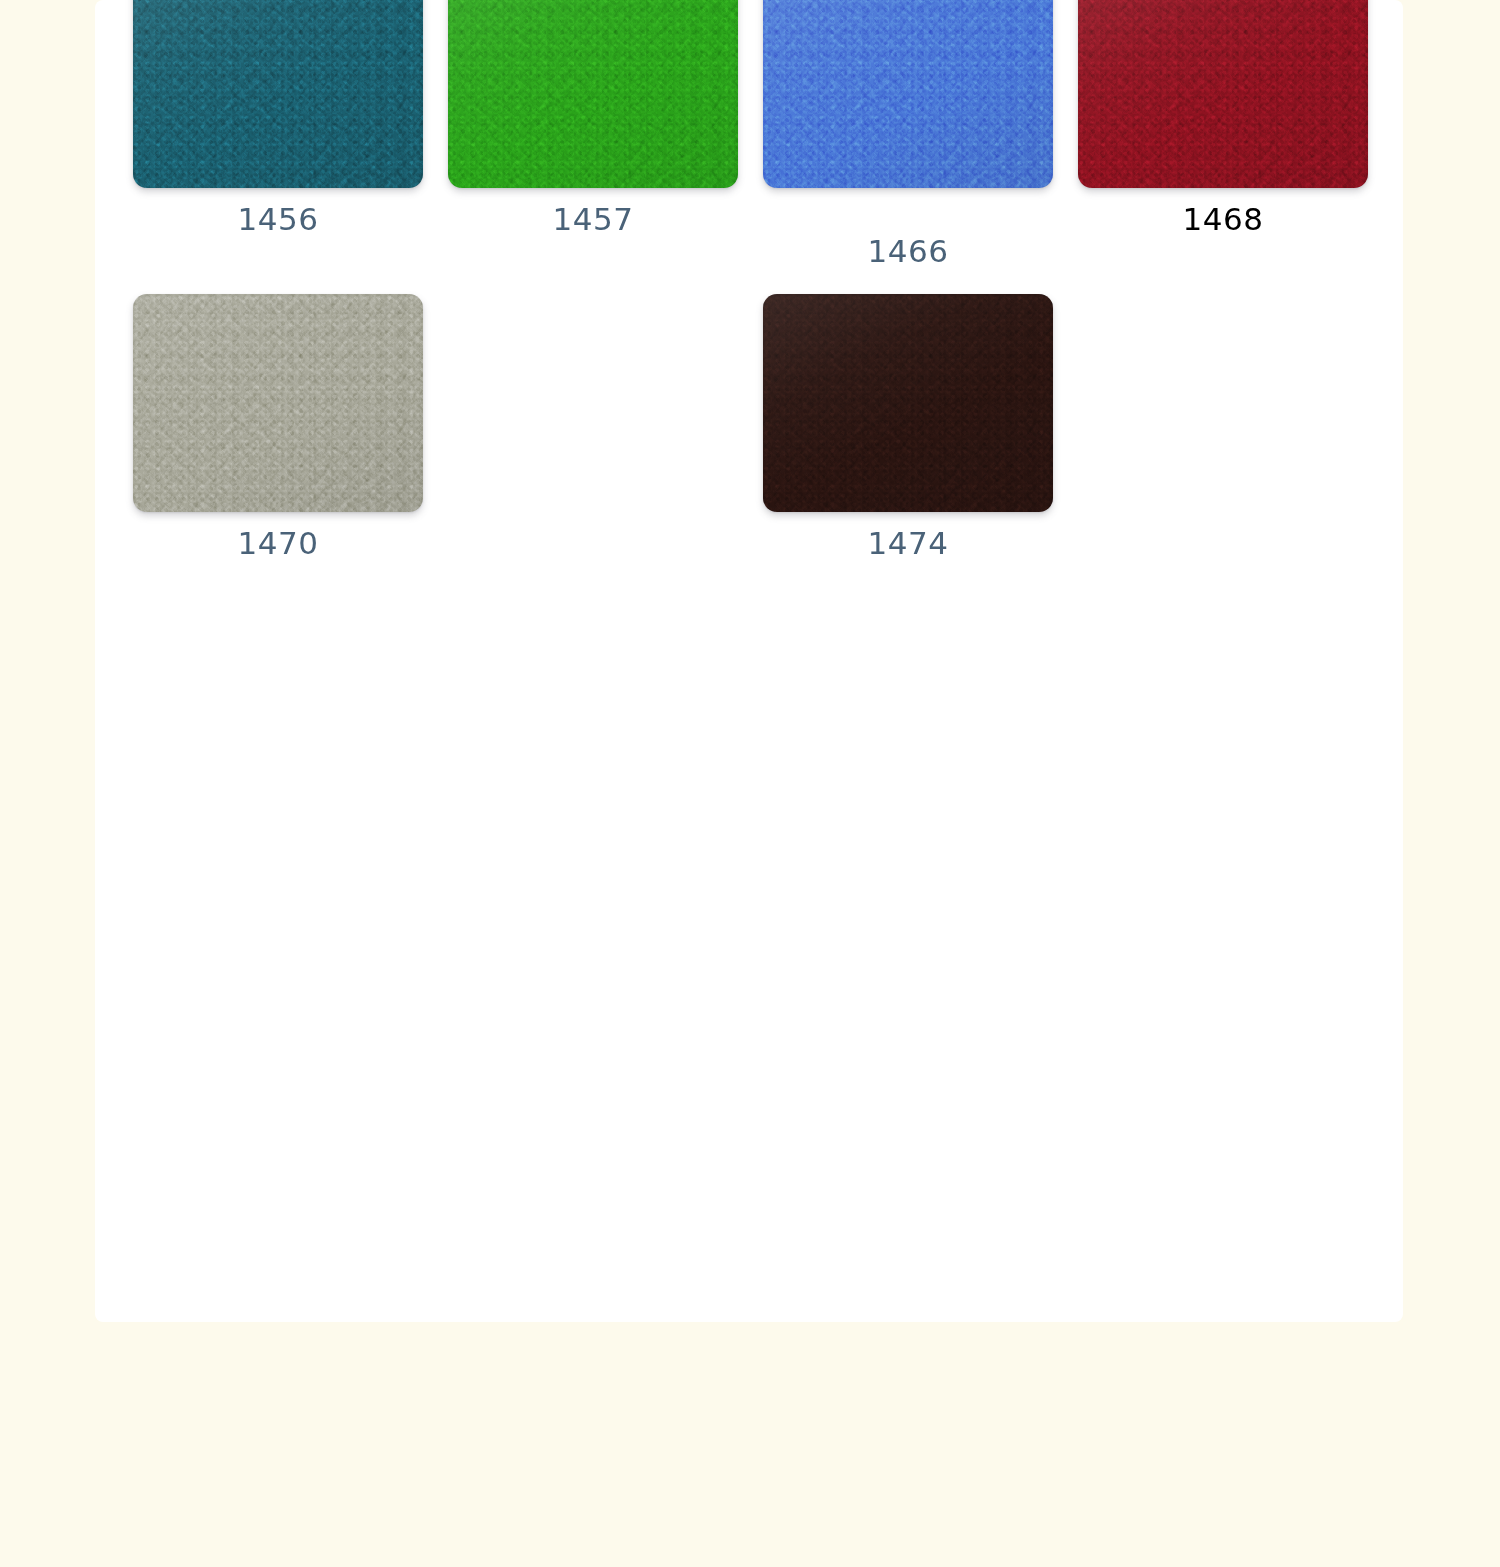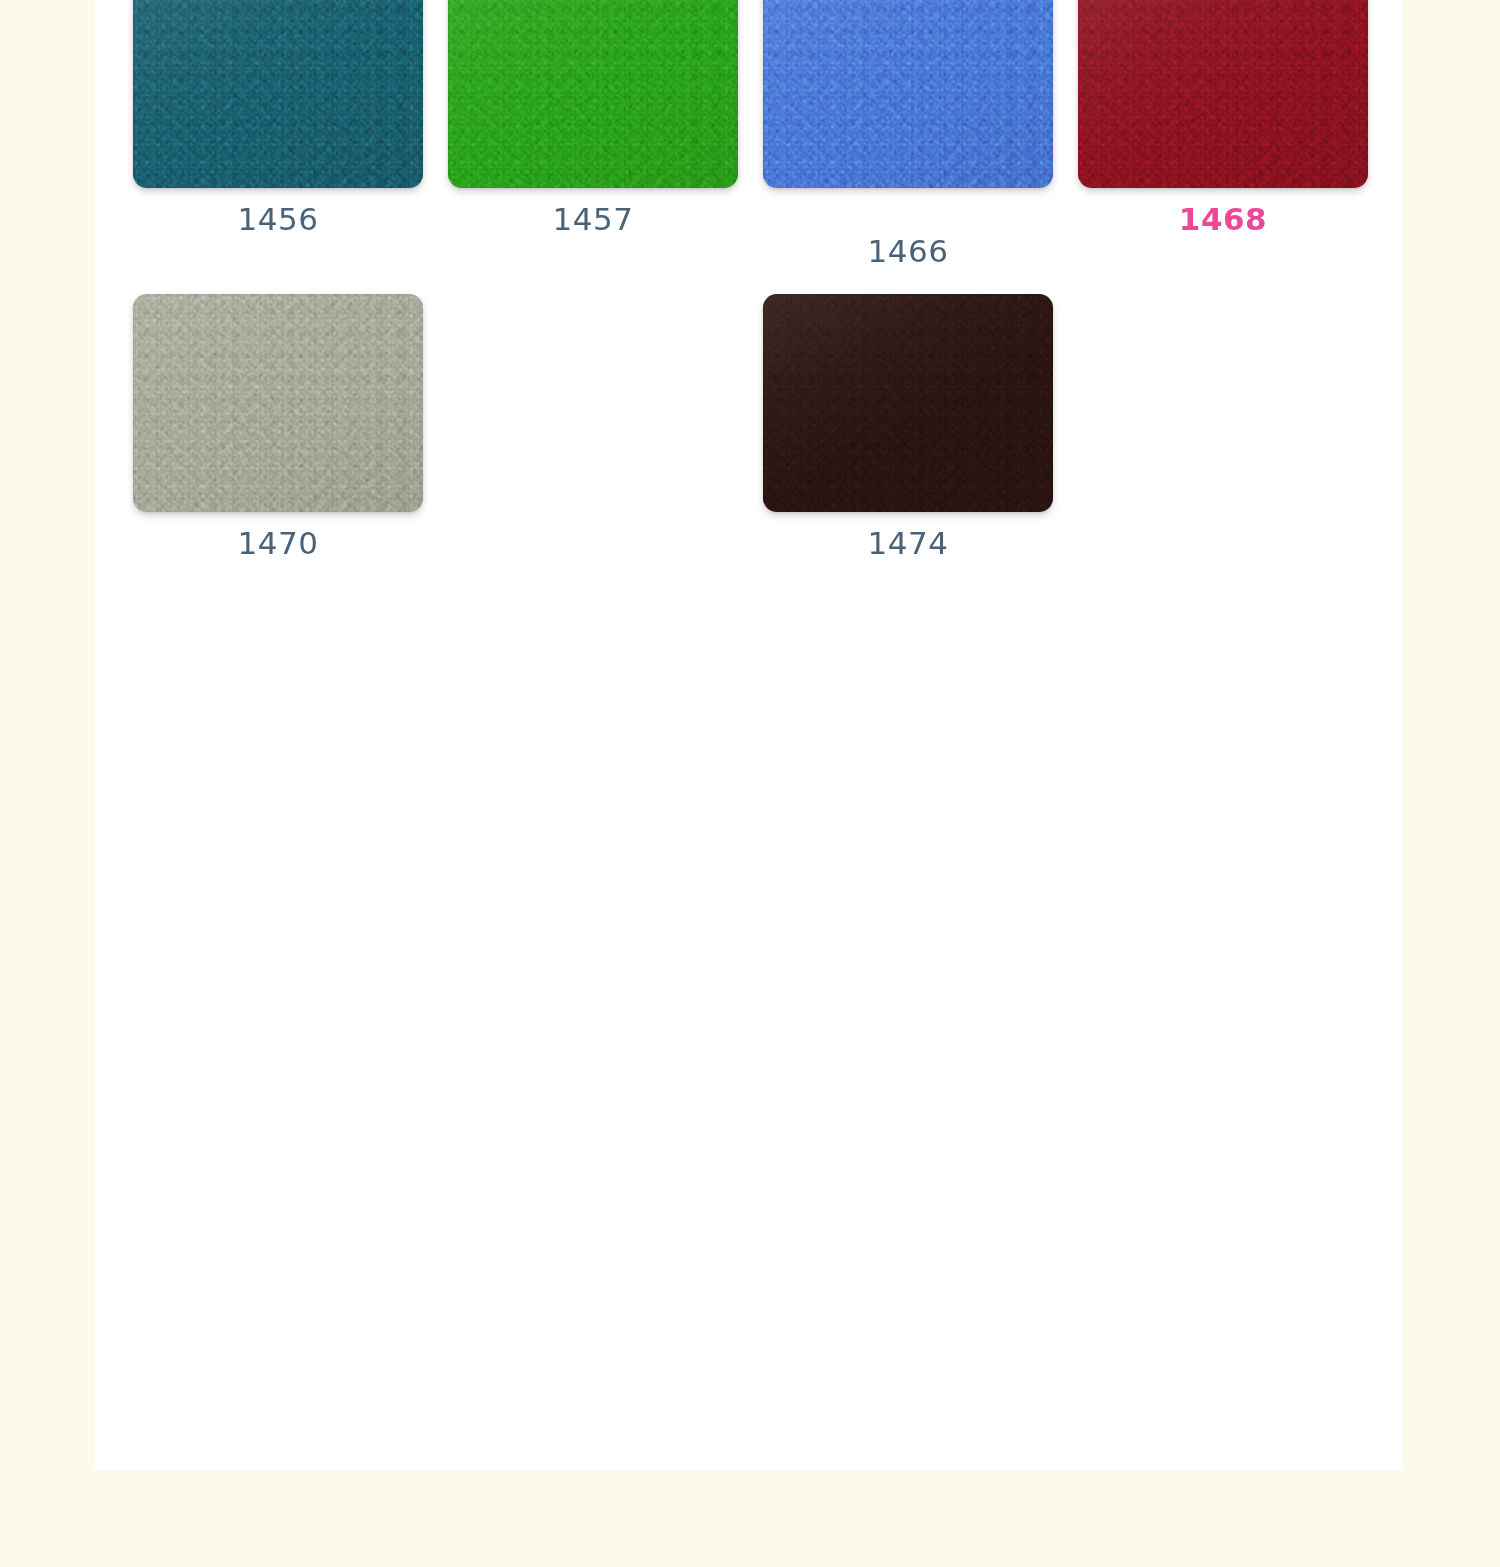--- a/index.html
+++ b/index.html
@@ -13,22 +13,23 @@
     font-family: "DejaVu Sans", "Liberation Sans", sans-serif;
     overflow: hidden;
     position: relative;
   }
 
   #content-panel {
     position: absolute;
     left: 95px;
     top: 0;
     width: 1308px;
-    height: 1470px;
+    height: 1322px;
     background: #ffffff;
+    border-radius: 8px;
   }
 
   .swatch-grid {
     position: absolute;
     left: 0;
     top: 0;
     width: 100%;
   }
 
   .swatch-row {
@@ -162,21 +163,21 @@
             <div class="sheen"></div>
           </div>
           <span class="swatch-label" style="color: rgb(74, 98, 120); margin-top: 48px;">1466</span>
         </div>
         <div class="swatch-cell col-3">
           <div class="swatch-chip" style="background-color: rgb(142, 18, 32);">
             <div class="grain"></div>
             <div class="grain-fine"></div>
             <div class="sheen"></div>
           </div>
-          <span class="swatch-label" style="color: #ec4899; font-weight: bold;">1468</span>
+          <span class="swatch-label" style="color: #000000;">1468</span>
         </div>
       </div>
       <div class="swatch-row row-1">
         <div class="swatch-cell col-0">
           <div class="swatch-chip" style="background-color: rgb(168, 168, 154);">
             <div class="grain"></div>
             <div class="grain-fine"></div>
             <div class="sheen"></div>
           </div>
           <span class="swatch-label" style="color: rgb(74, 98, 120);">1470</span>

